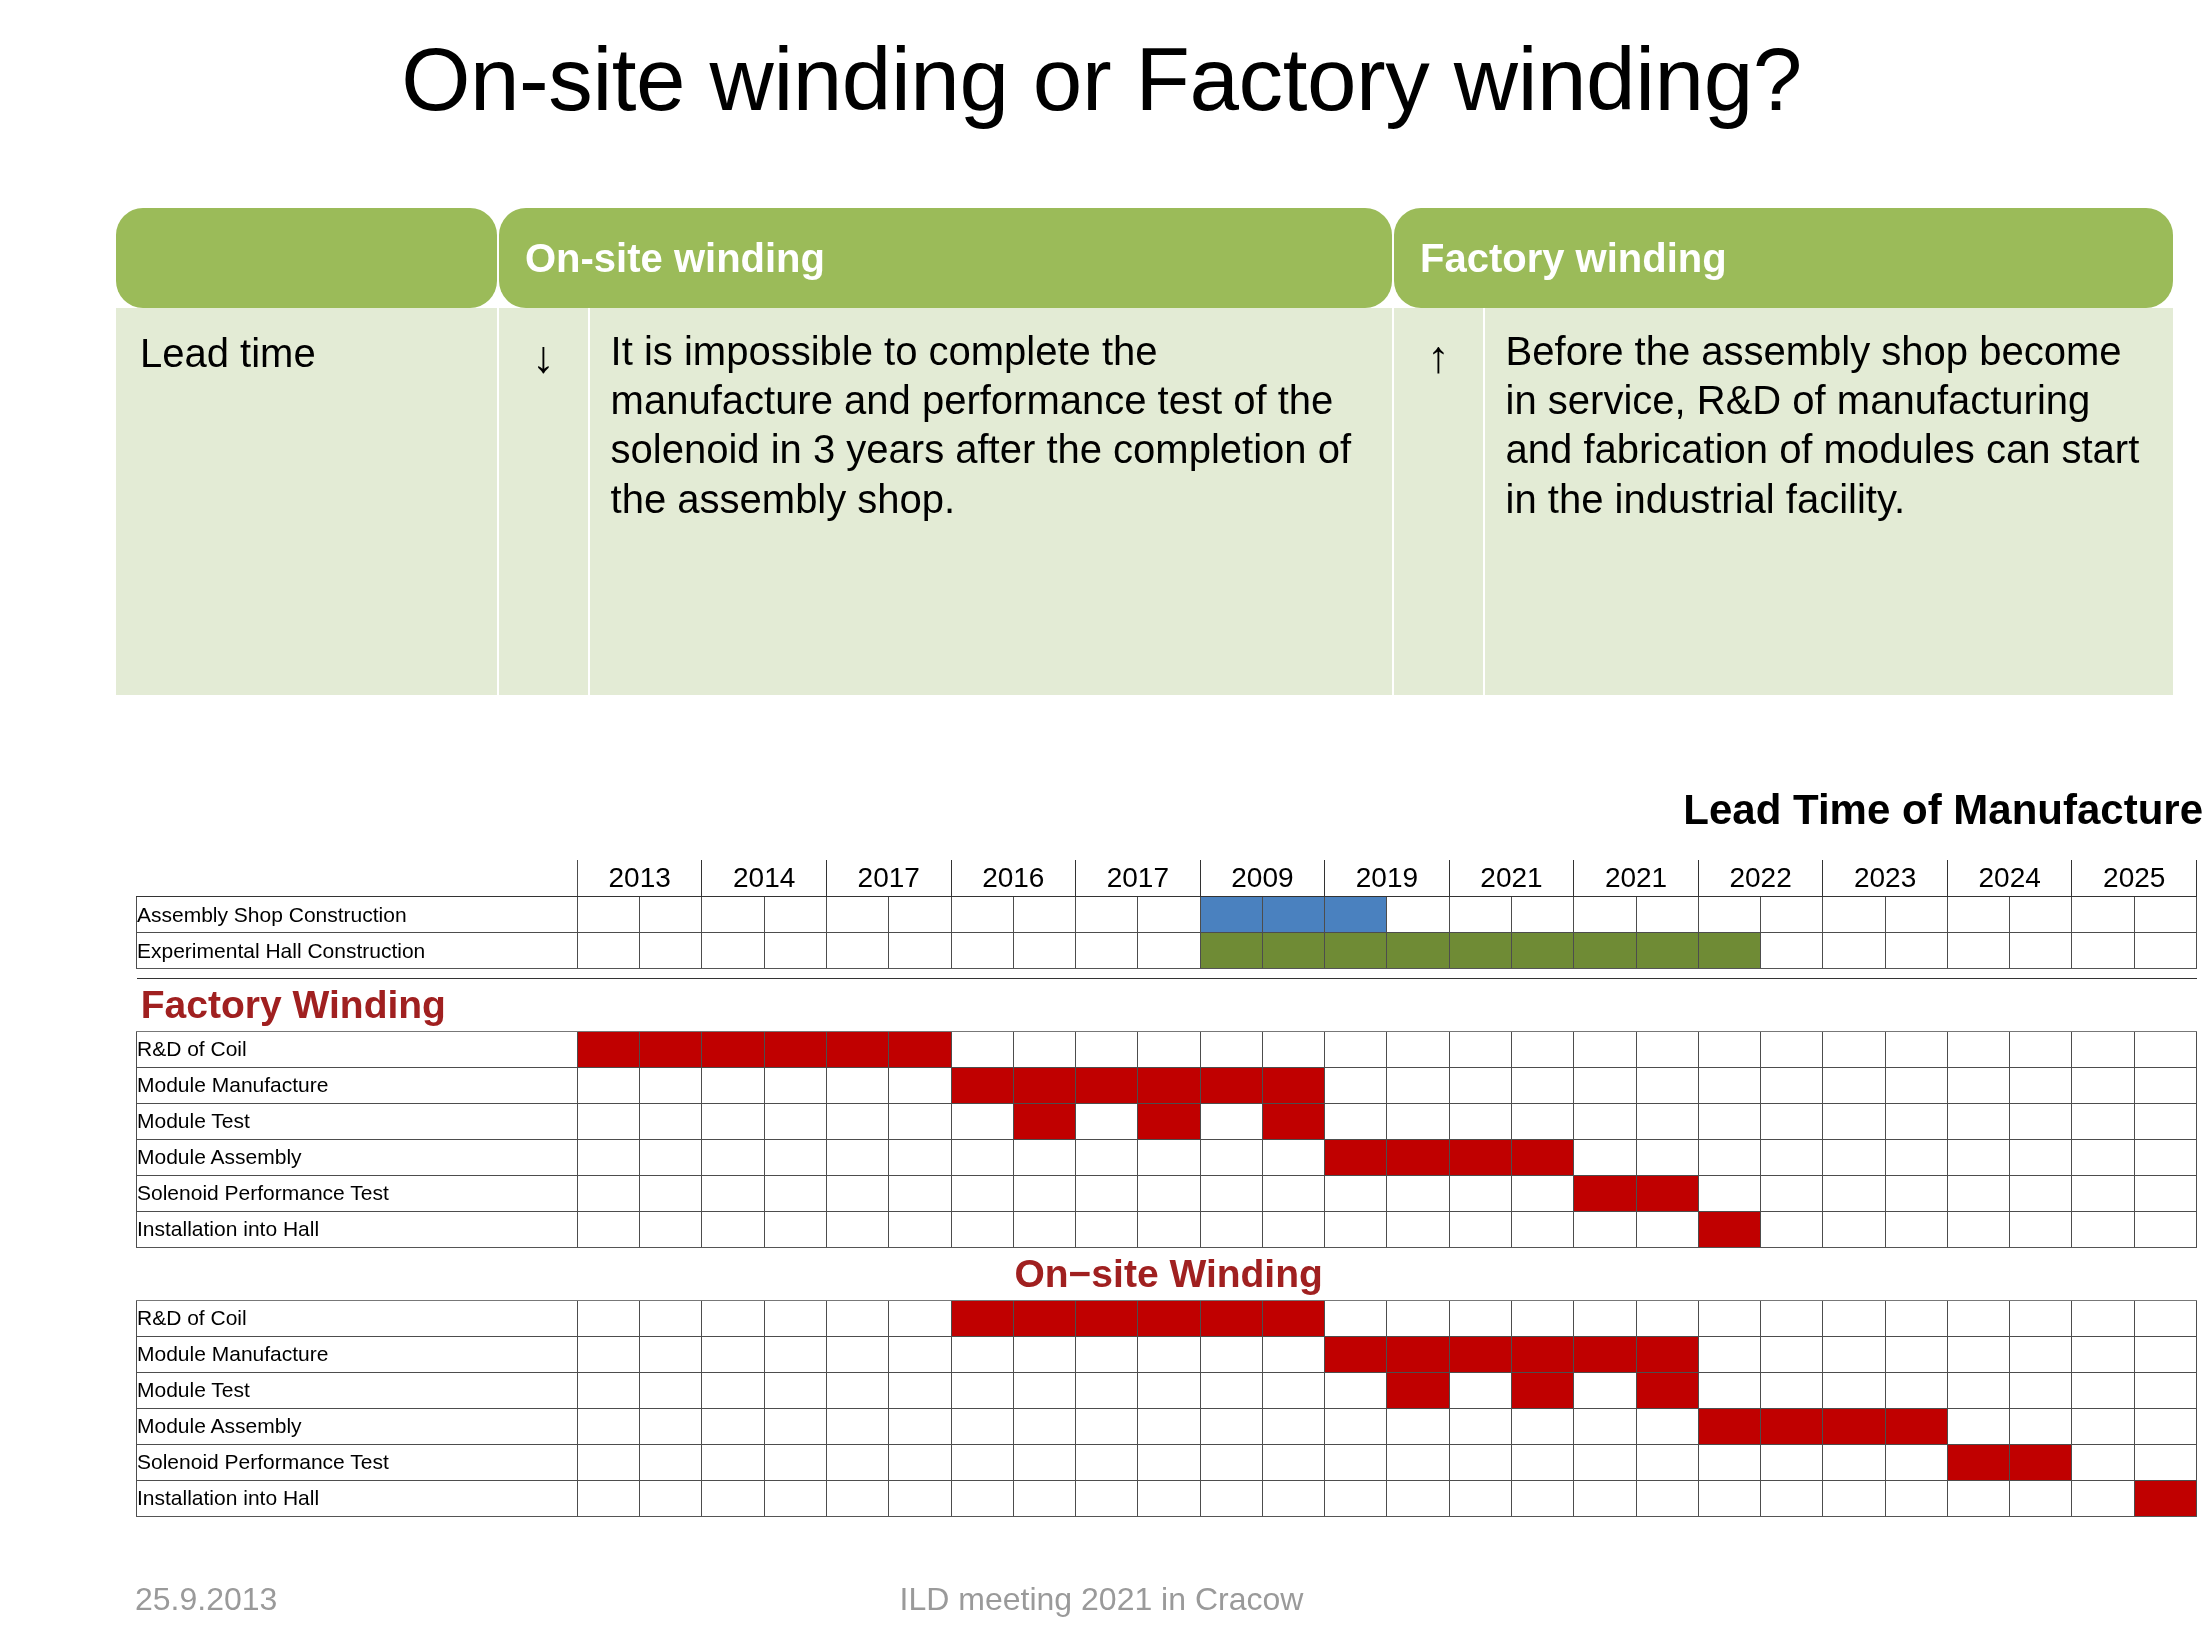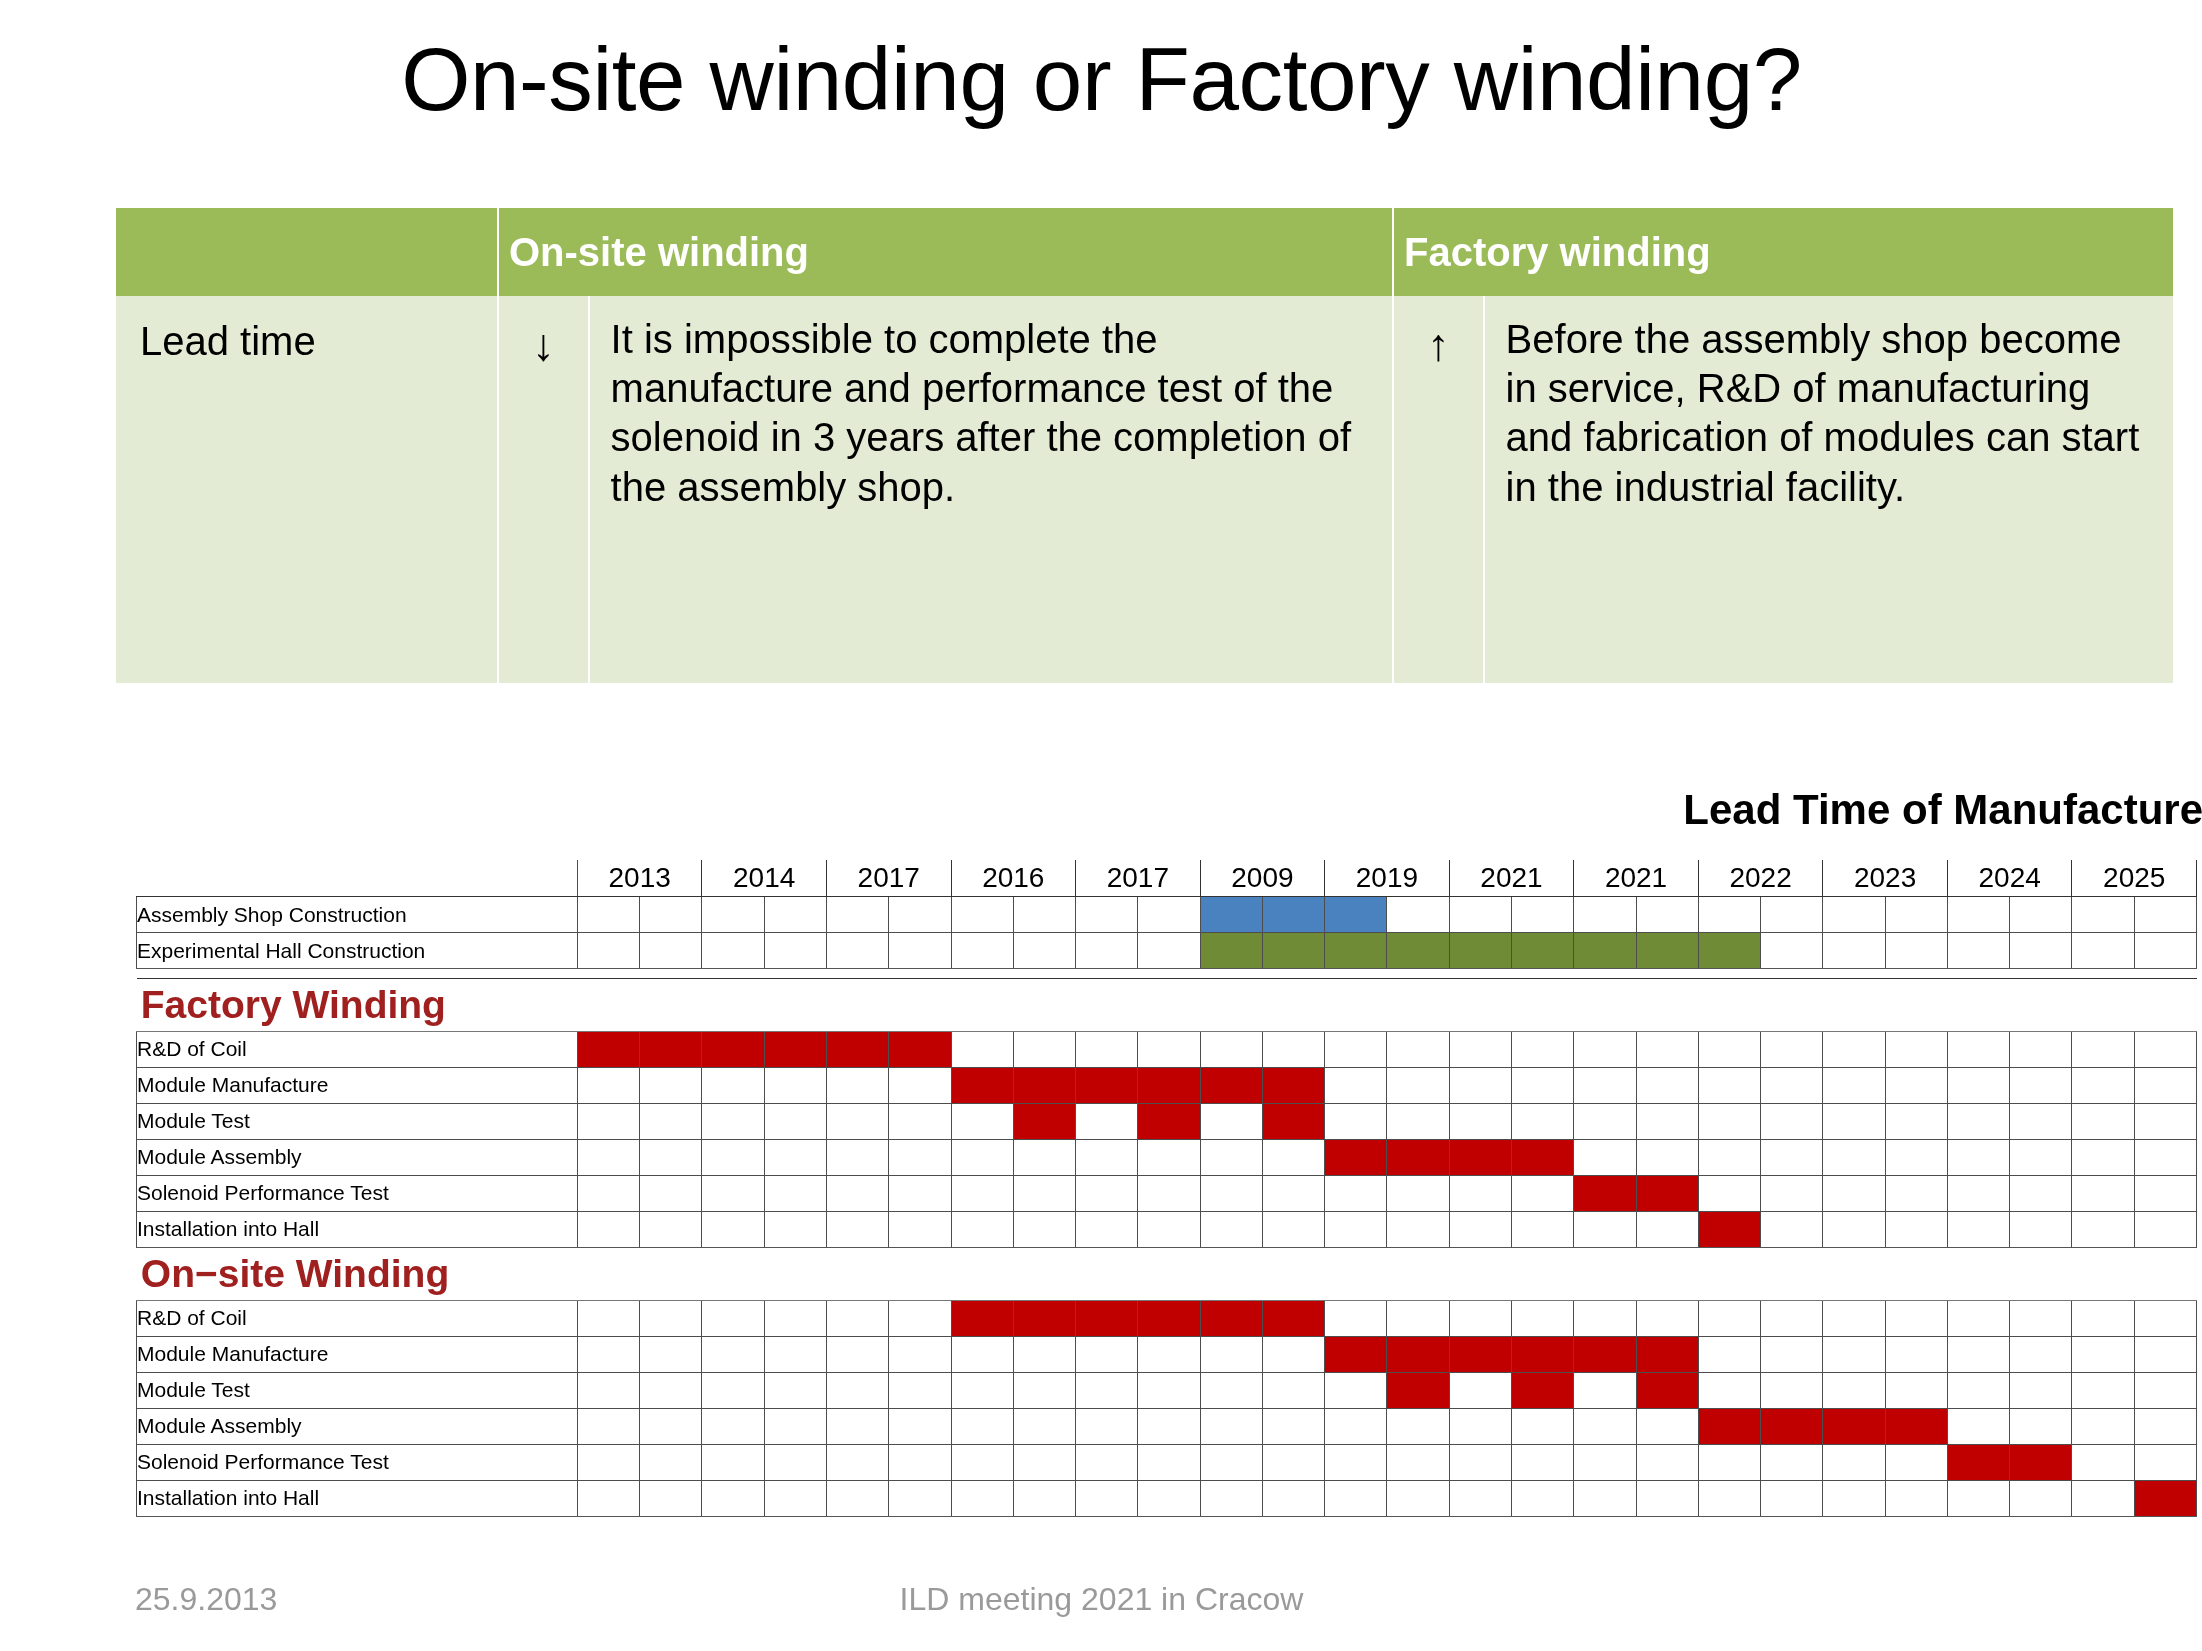--- a/index.html
+++ b/index.html
@@ -40,26 +40,27 @@
     border-collapse: separate;
     border-spacing: 2.6px 0;
     table-layout: fixed;
   }
   .cmp-table td {
     vertical-align: top;
     padding: 0;
   }
   .cmp-head td {
     background: #9bbb59;
-    height: 88px;
+    height: 100px;
     color: #ffffff;
     font-size: 40px;
     font-weight: 700;
     vertical-align: middle;
-    padding-left: 10px;
+    padding-left: 26px;
+    border-radius: 27px;
   }
   .cmp-head td.blank { background: #9bbb59; }
   .cmp-body td {
     background: #e3ebd5;
     height: 346px;
     font-size: 40px;
     line-height: 1.23;
     padding: 19px 20.6px 20.6px 20.6px;
   }
   .cmp-body td.rowlabel {
@@ -505,21 +506,21 @@
           <td class="half sep-left" style="background: rgb(192, 0, 0);"></td>
           <td class="half"></td>
           <td class="half sep-left"></td>
           <td class="half"></td>
           <td class="half sep-left"></td>
           <td class="half"></td>
           <td class="half sep-left"></td>
           <td class="half"></td>
         </tr>
         <tr class="section-row">
-          <td class="sec-title" colspan="27" style="color: rgb(160, 32, 32);">On−site Winding</td>
+          <td class="sec-title" colspan="27" style="color: rgb(160, 32, 32); text-align: center;">On−site Winding</td>
         </tr>
         <tr class="task-row ">
           <td class="g-label">R&amp;D of Coil</td>
           <td class="half sep-left"></td>
           <td class="half"></td>
           <td class="half sep-left"></td>
           <td class="half"></td>
           <td class="half sep-left"></td>
           <td class="half"></td>
           <td class="half sep-left" style="background: rgb(192, 0, 0);"></td>

